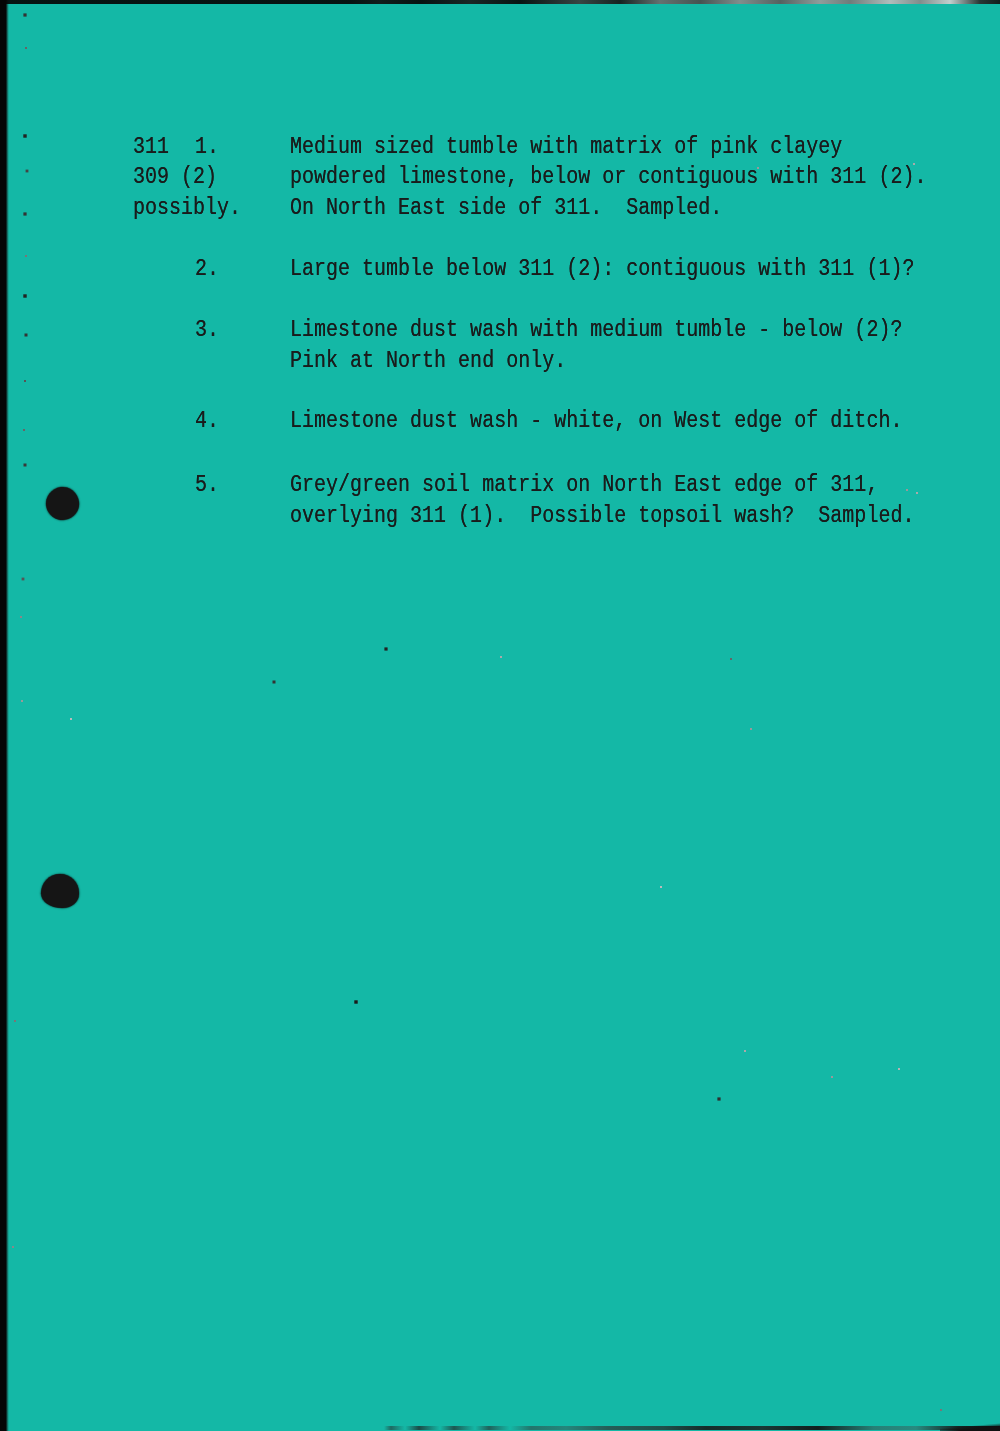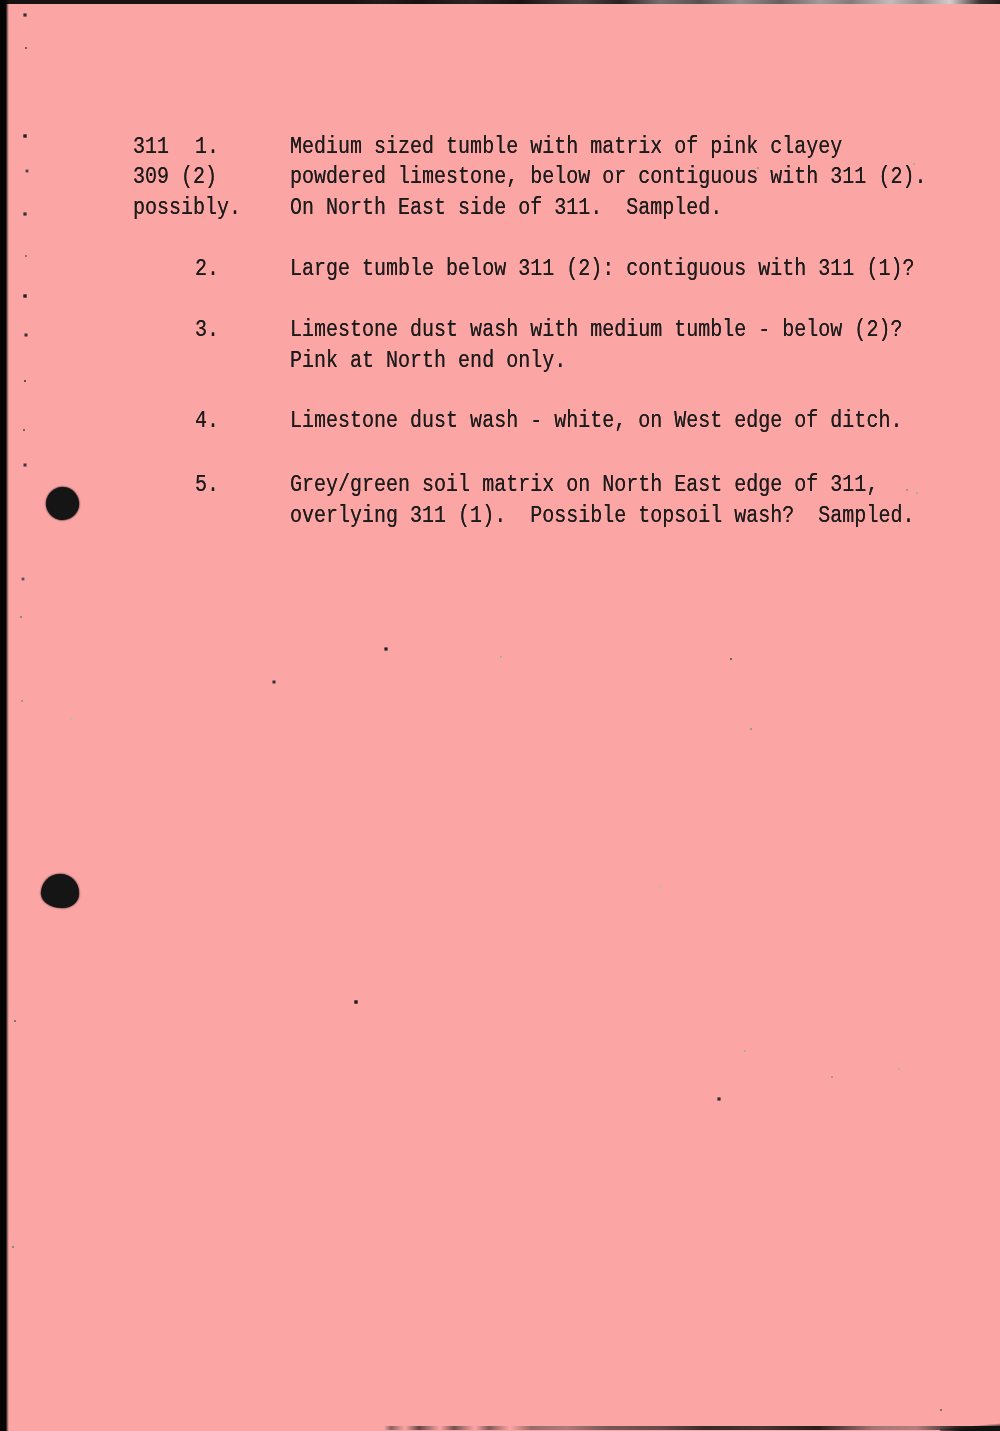--- a/index.html
+++ b/index.html
@@ -5,21 +5,21 @@
   html,body{margin:0;padding:0;}
   body{
     width:1000px;height:1431px;
     background:#f2f2f0;
     position:relative;
     overflow:hidden;
     font-family:"Liberation Mono","DejaVu Sans Mono",monospace;
   }
   .page{
     position:absolute;inset:0;
-    background:#fca5a5;
+    background:#14b8a6;
     font-family:Liberation Mono, monospace;
   }
   
   .edge-left{
     position:absolute;left:0;top:0;width:9px;height:100%;
     background:linear-gradient(90deg,#050505 0,#050505 62%,rgba(10,10,10,.75) 74%,rgba(20,20,20,.25) 88%,rgba(20,20,20,0) 100%);
   }
   
   .edge-top{
     position:absolute;left:0;top:0;height:4px;width:100%;

